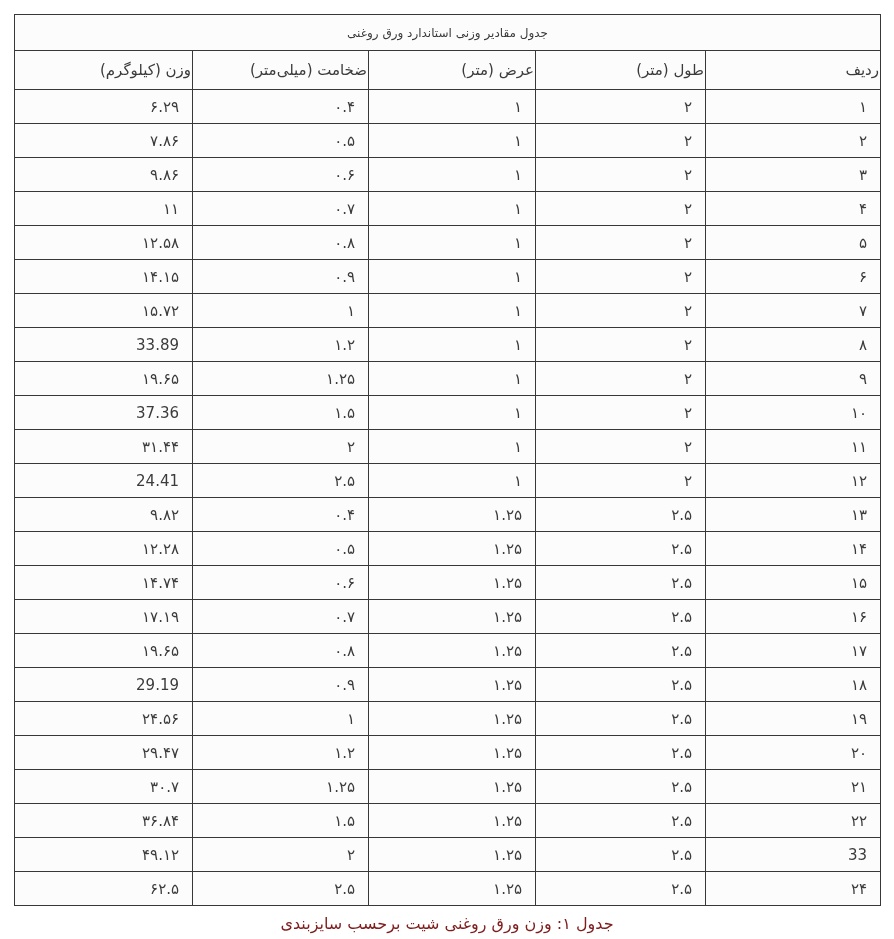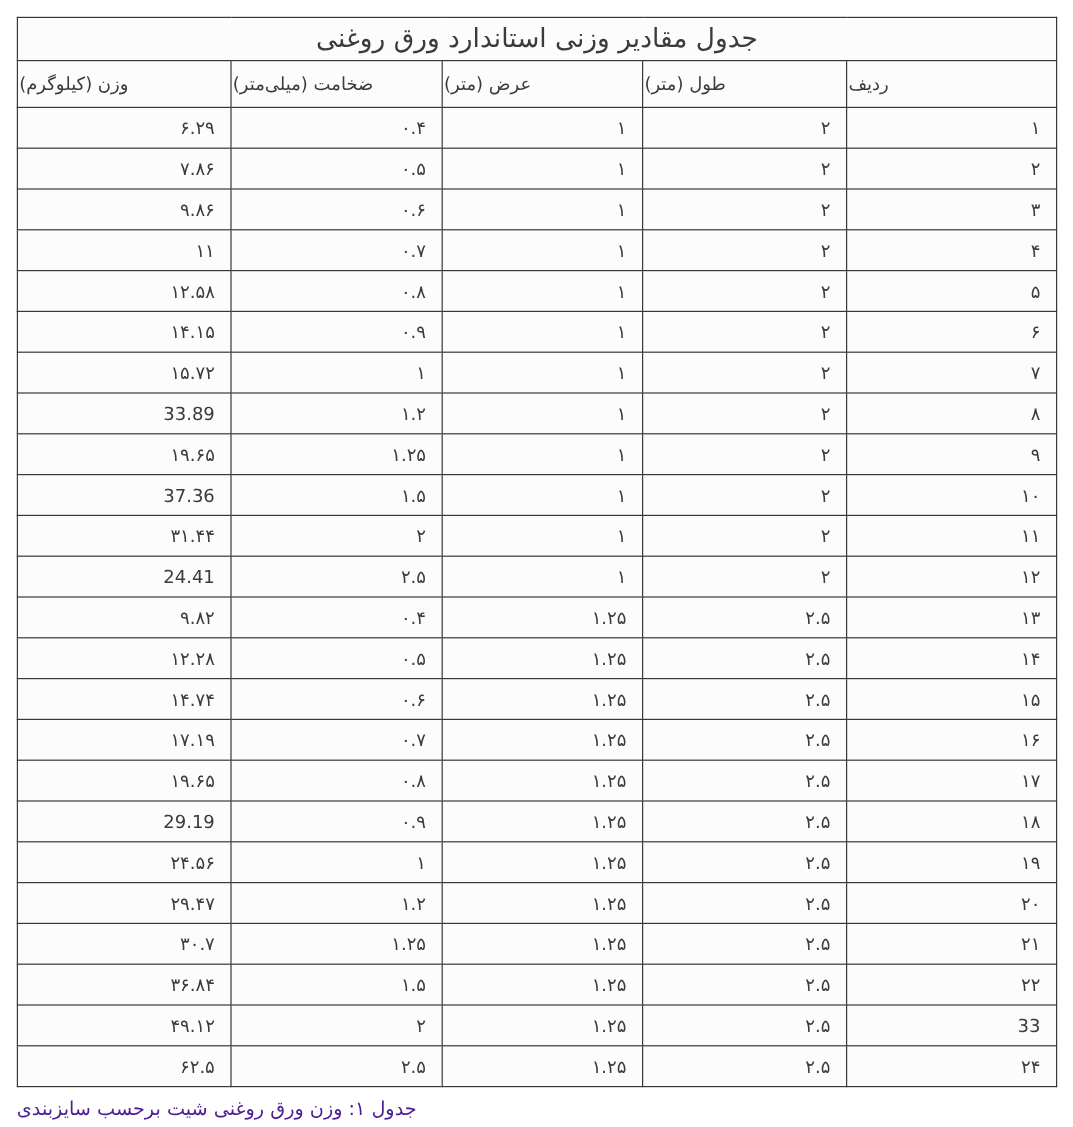--- a/index.html
+++ b/index.html
@@ -25,42 +25,42 @@
   table.sheet-table td {
     border: 1px solid #383838;
     background: #fcfcfc;
     font-weight: normal;
     overflow: hidden;
     white-space: nowrap;
   }
   th.title-cell {
     height: 33px;
     text-align: center;
-    font-size: 22px;
+    font-size: 12px;
     vertical-align: middle;
   }
   th.col-header {
     height: 36px;
-    text-align: left;
+    text-align: right;
     font-size: 15px;
     vertical-align: middle;
   }
   table.sheet-table td {
     height: 33px;
     text-align: right;
     padding: 0 13px;
     font-size: 15px;
     vertical-align: middle;
   }
   .table-caption {
     width: 866px;
-    text-align: left;
+    text-align: center;
     margin-top: 8px;
     font-size: 16px;
-    color: #4c1d95;
+    color: #7f1d1d;
   }
 </style>
 </head>
 <body>
 
 <div class="page">
   <table class="sheet-table" dir="rtl">
     <colgroup>
       <col style="width:175px">
       <col style="width:170px">

